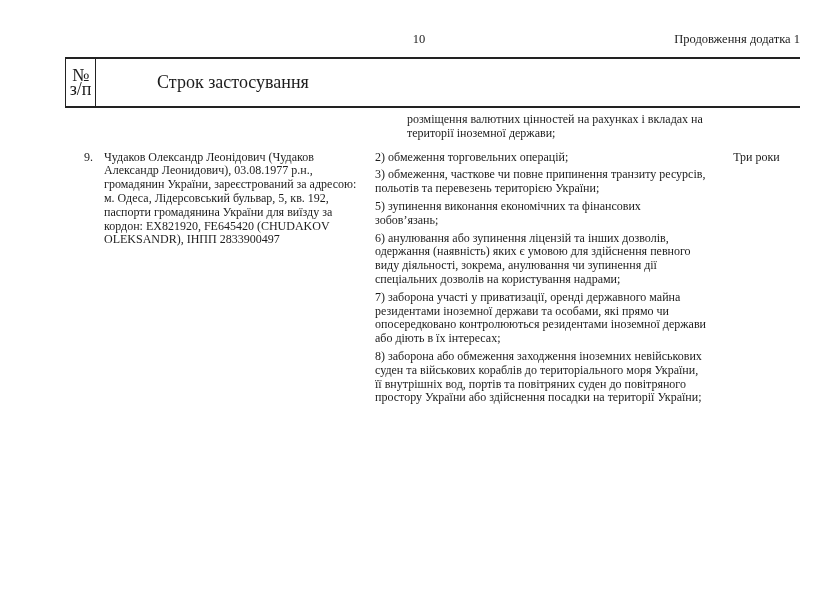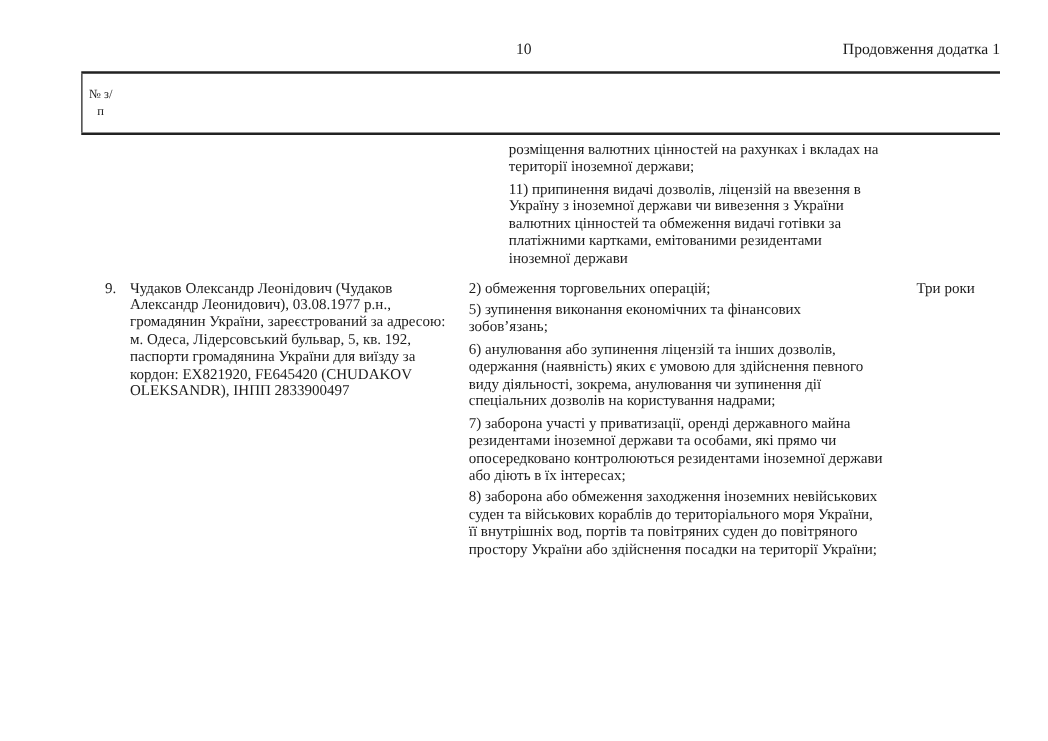--- a/index.html
+++ b/index.html
@@ -35,21 +35,21 @@
   }
   .thead {
     border-top: 2px solid #222;
     border-bottom: 2px solid #222;
     height: 51px;
   }
   .th {
     height: 100%;
     display: flex; align-items: center; justify-content: center;
     text-align: center;
-    font-size: 10px; line-height: 13.8px;
+    font-size: 18px; line-height: 13.8px;
     border-left: 1px solid #222;
     padding: 2px 3px;
   }
   .th:last-child { border-right: 0; }
 
   .td { font-size: 12px; line-height: 13.8px; }
   .trow.cont .td { padding-top: 5px; margin-left: 32px; }
   .trow.row9 { margin-top: 6px; }
 
   .td.num   { text-align: right; padding-right: 2px; }
@@ -66,37 +66,38 @@
 
   <div class="page-header">
     <span class="page-num">10</span>
     <span class="continuation">Продовження додатка 1</span>
   </div>
 
   <div class="doc-table">
 
     <div class="thead">
       <div class="th">№ з/п</div>
+      <div class="th">Строк застосування</div>
     </div>
 
     <div class="trow cont">
       <div class="td num"></div>
       <div class="td person"></div>
       <div class="td meas">
         <p>розміщення валютних цінностей на рахунках і вкладах на території іноземної держави;</p>
-        <p>11) припинення видачі дозволів, ліцензій на ввезення в Україну з іноземної держави чи вивезення з України валютних цінностей та обмеження видачі готівки за платіжними картками, емітованими резидентами іноземної держави</p>
       </div>
       <div class="td term"></div>
     </div>
 
     <div class="trow row9">
       <div class="td num">9.</div>
       <div class="td person">Чудаков Олександр Леонідович (Чудаков Александр Леонидович), 03.08.1977 р.н., громадянин України, зареєстрований за адресою: м. Одеса, Лідерсовський бульвар, 5, кв. 192, паспорти громадянина України для виїзду за кордон: EX821920, FE645420 (CHUDAKOV OLEKSANDR), ІНПП 2833900497</div>
       <div class="td meas">
         <p>2) обмеження торговельних операцій;</p>
+        <p>3) обмеження, часткове чи повне припинення транзиту ресурсів, польотів та перевезень територією України;</p>
         <p>5) зупинення виконання економічних та фінансових зобов’язань;</p>
         <p>6) анулювання або зупинення ліцензій та інших дозволів, одержання (наявність) яких є умовою для здійснення певного виду діяльності, зокрема, анулювання чи зупинення дії спеціальних дозволів на користування надрами;</p>
         <p>7) заборона участі у приватизації, оренді державного майна резидентами іноземної держави та особами, які прямо чи опосередковано контролюються резидентами іноземної держави або діють в їх інтересах;</p>
         <p>8) заборона або обмеження заходження іноземних невійськових суден та військових кораблів до територіального моря України, її внутрішніх вод, портів та повітряних суден до повітряного простору України або здійснення посадки на території України;</p>
       </div>
       <div class="td term">Три роки</div>
     </div>
 
   </div>
 </div>

